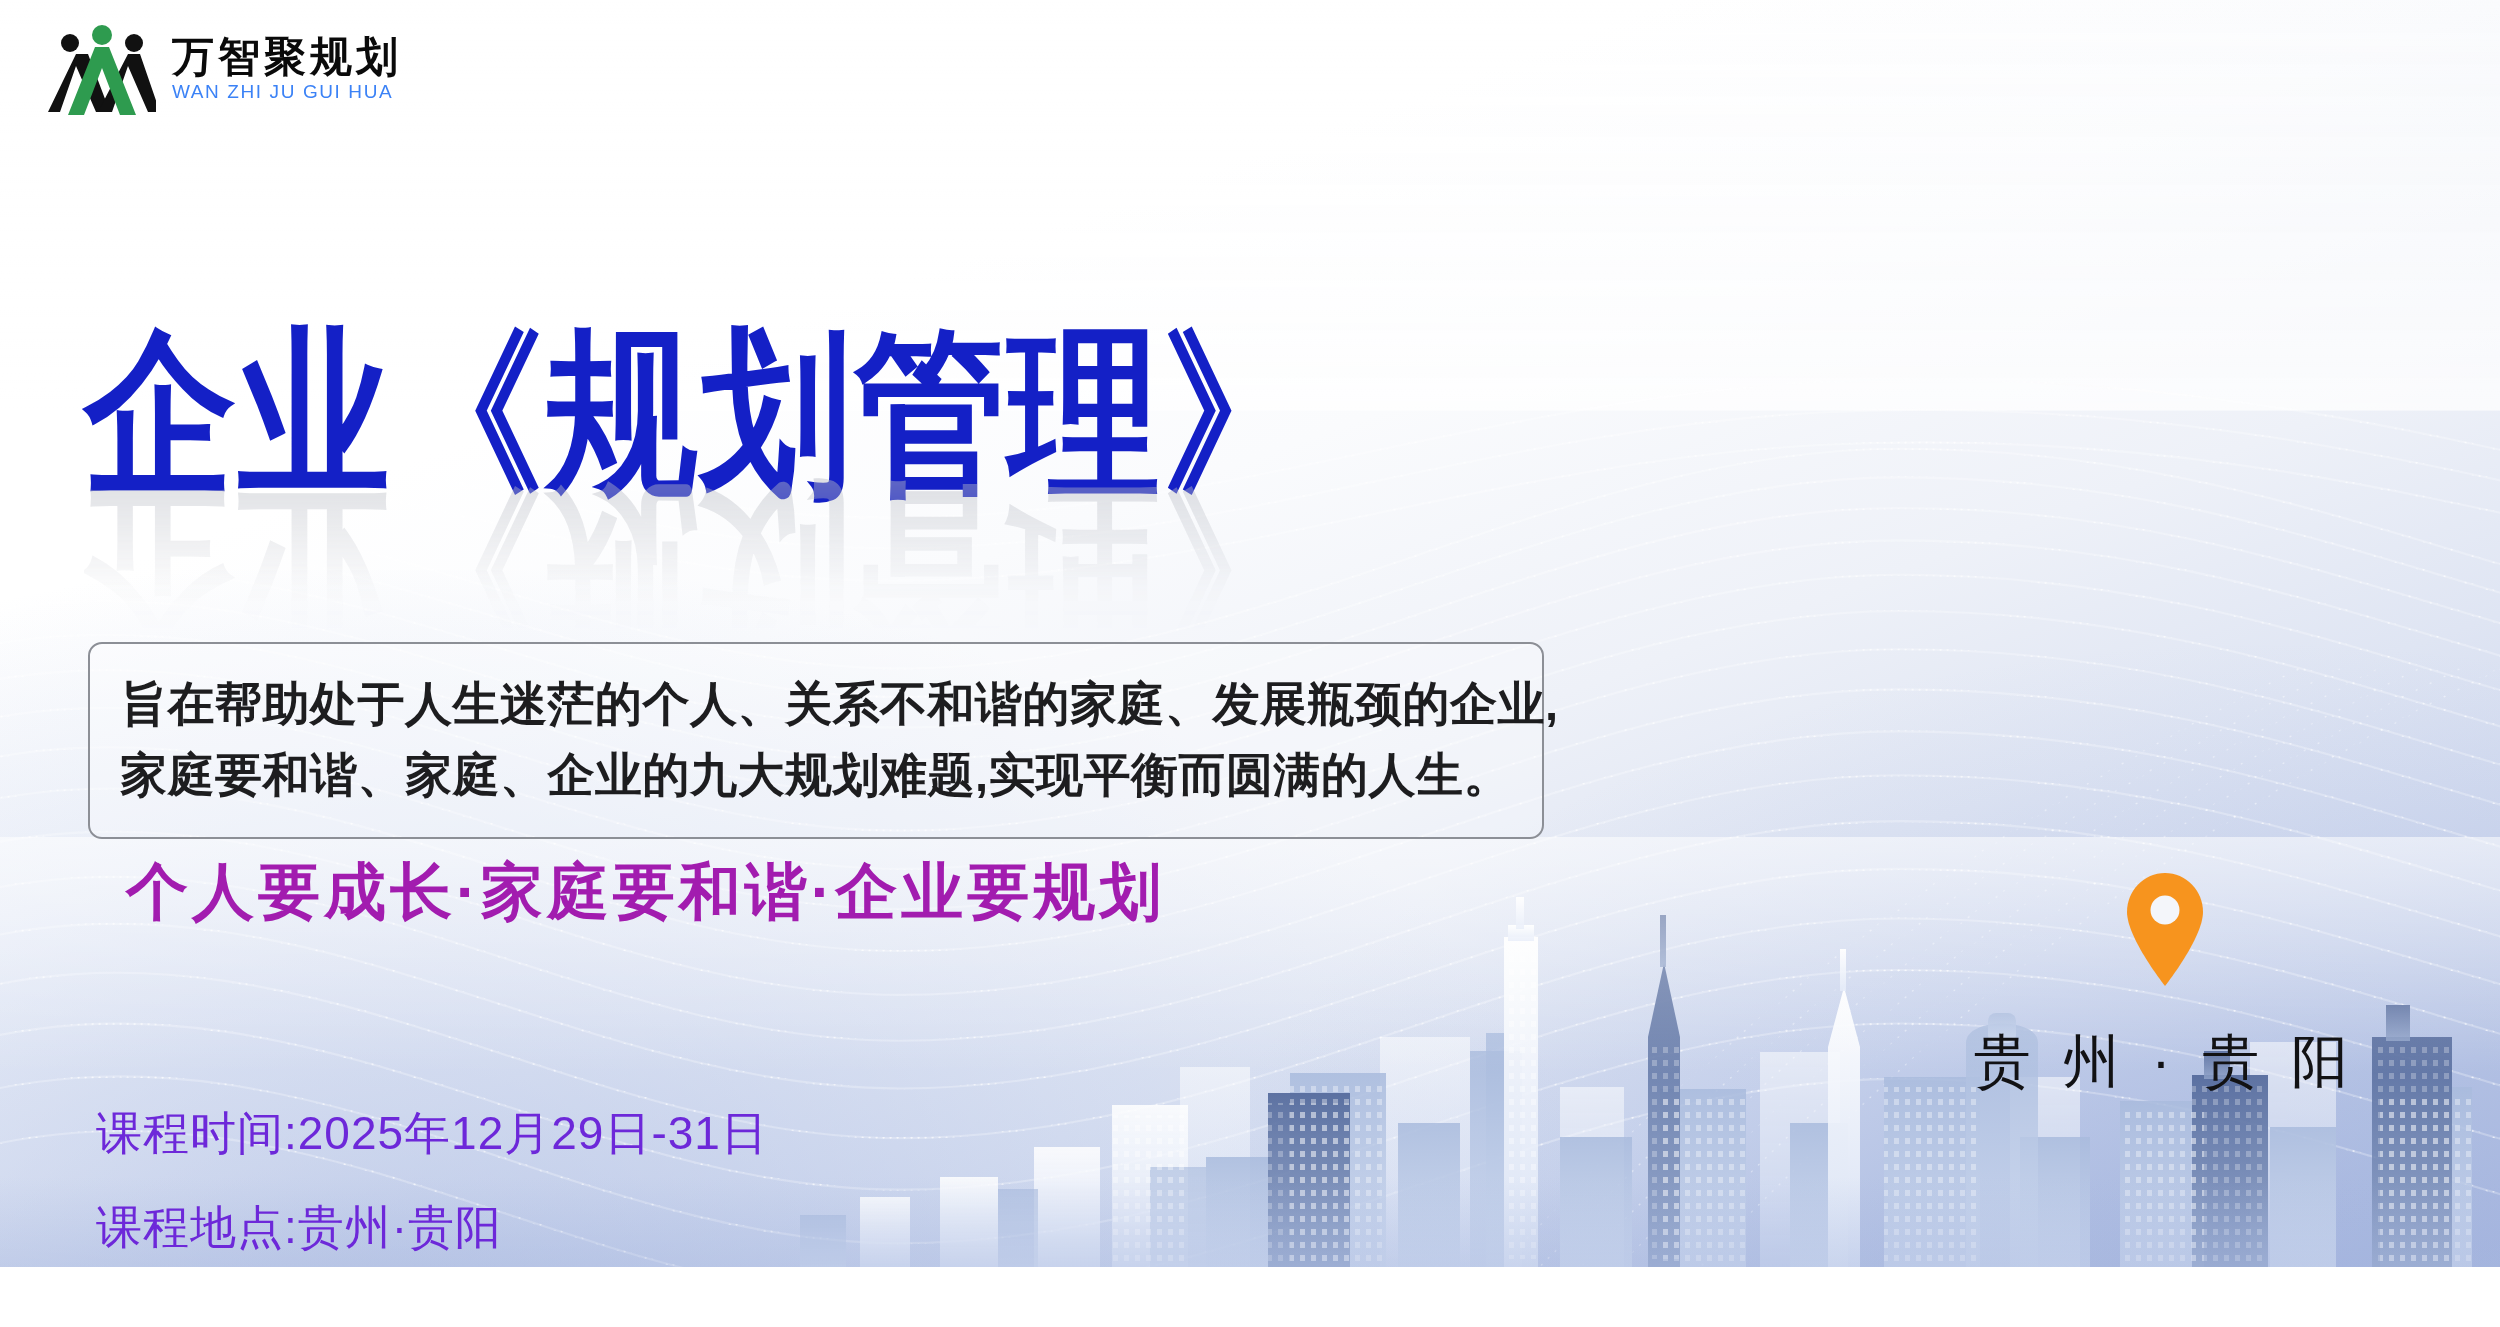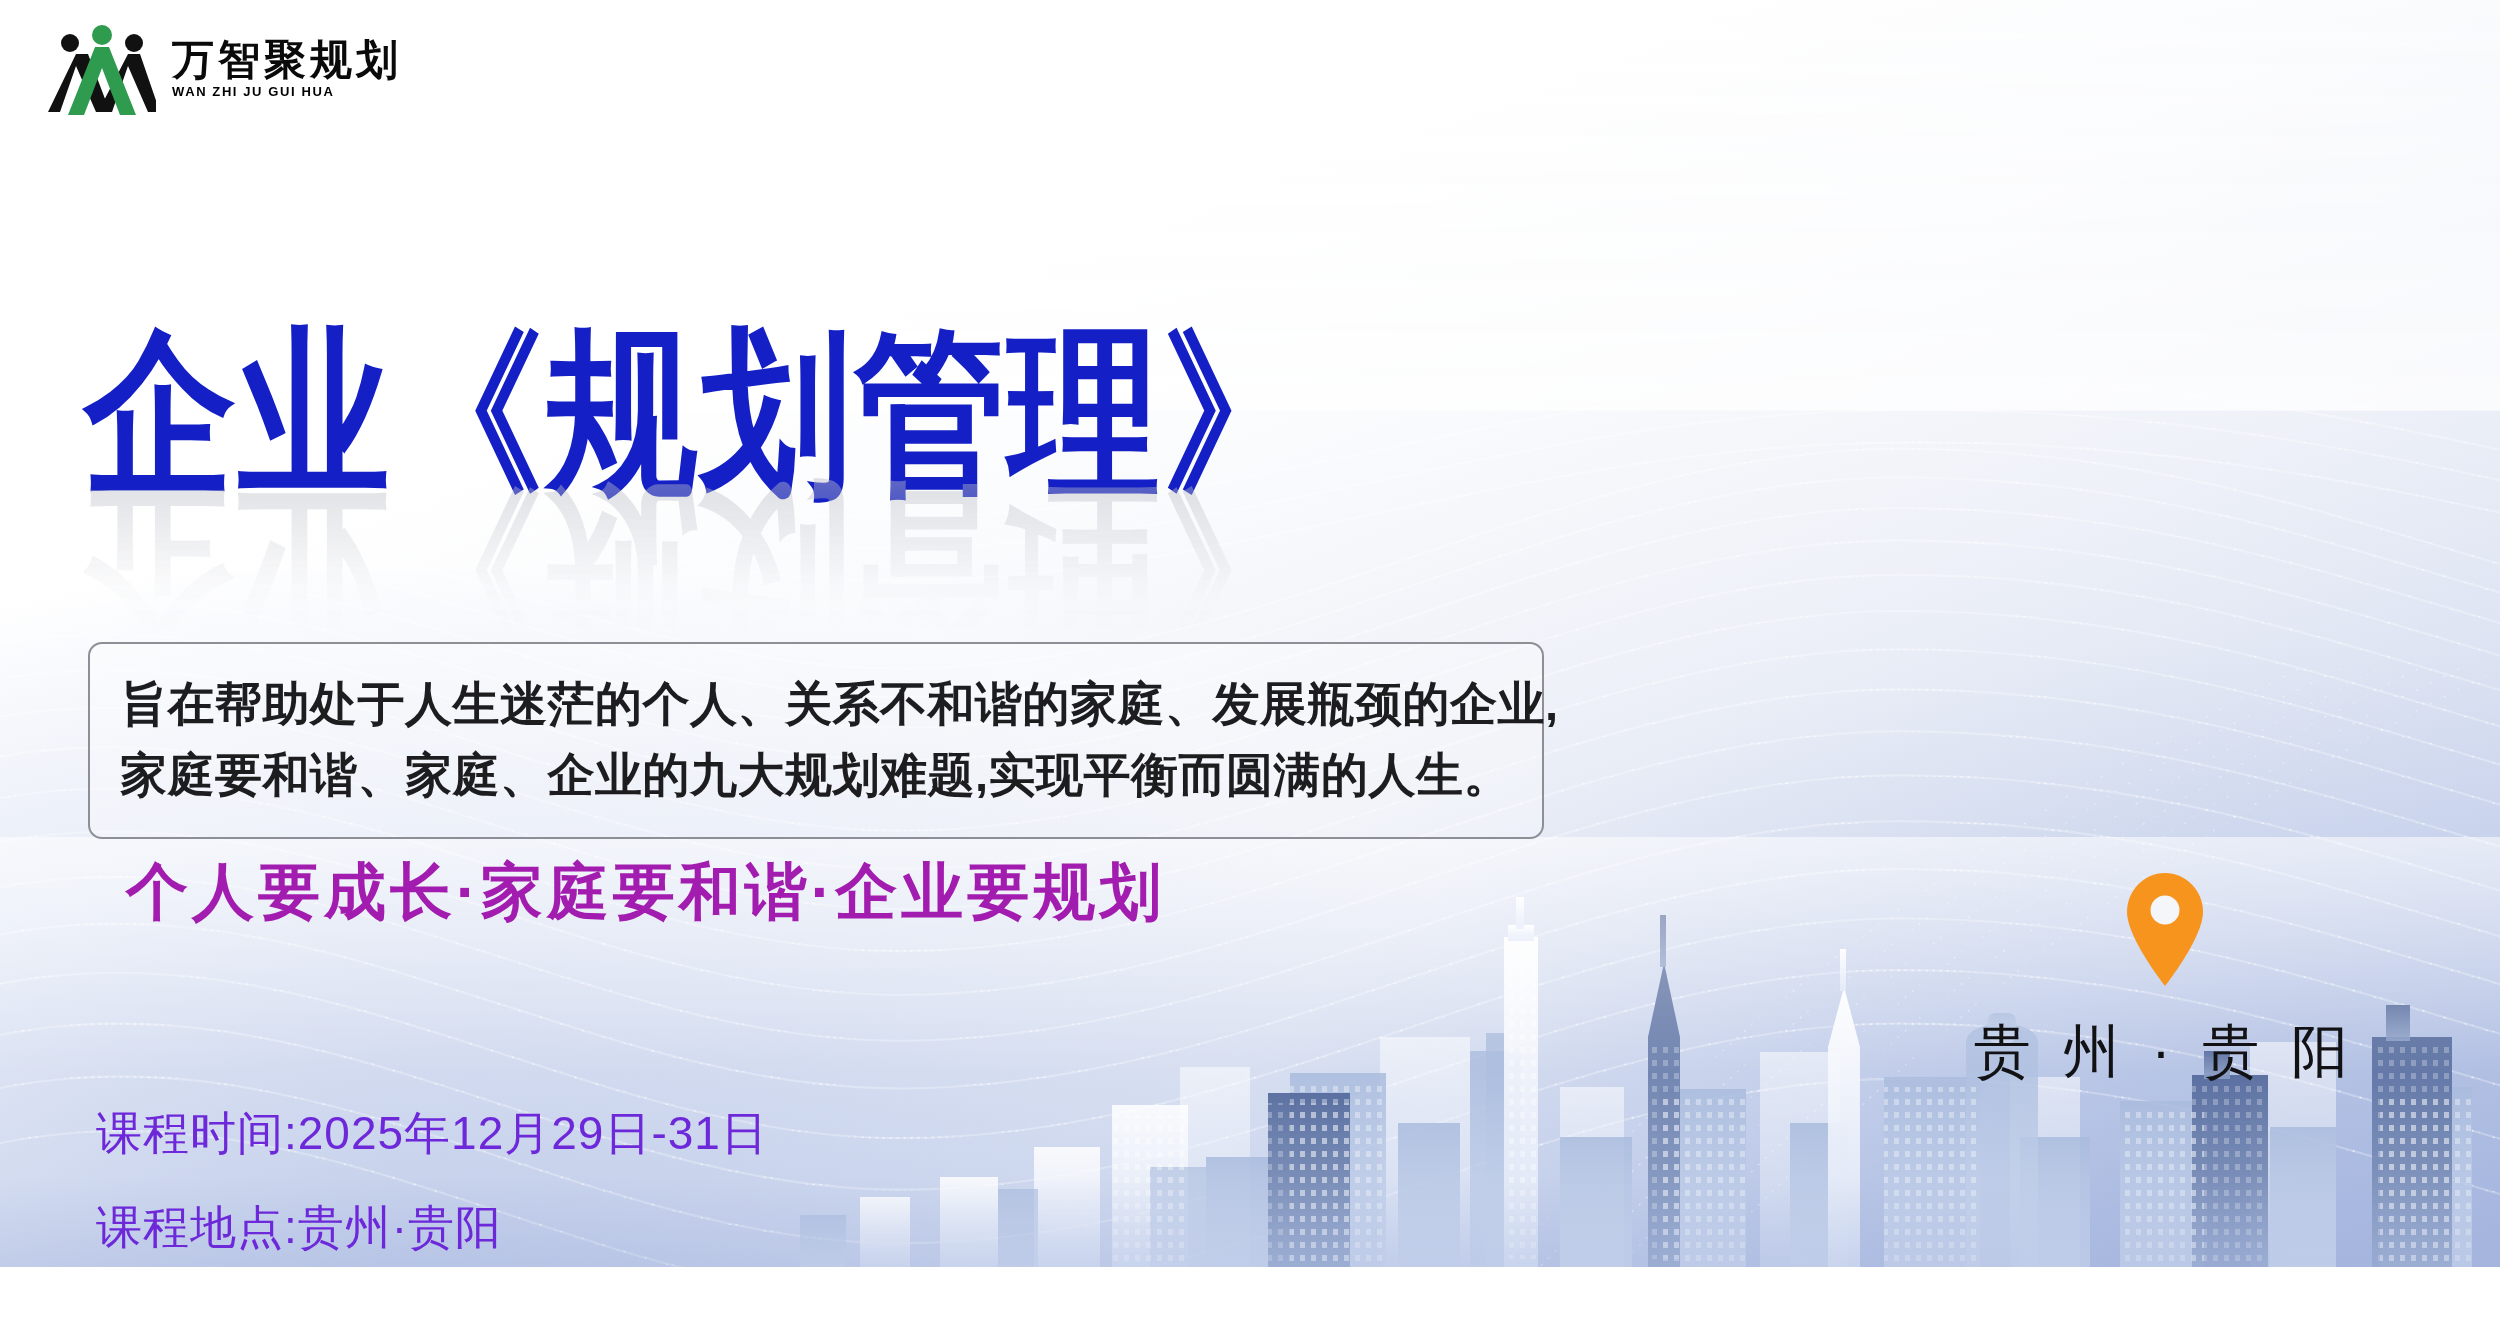--- a/index.html
+++ b/index.html
@@ -91,24 +91,24 @@
   .logo-text { display: flex; flex-direction: column; gap: 2px; }
   .logo-cn {
     font-family: "Liberation Serif", "DejaVu Serif", serif;
     font-size: 42px;
     font-weight: 700;
     letter-spacing: 4px;
     color: #0a0a0a;
     line-height: 1.08;
   }
   .logo-en {
-    font-size: 13px;
-    font-weight: 700;
+    font-size: 19px;
+    font-weight: 400;
     letter-spacing: 1.6px;
-    color: #000000;
+    color: #3b82f6;
     line-height: 1;
   }
 
   
   .title-wrap {
     position: absolute;
     left: 84px;
     top: 322px;
     z-index: 15;
   }
@@ -196,21 +196,21 @@
   .location {
     position: absolute;
     left: 1955px;
     top: 870px;
     width: 420px;
     text-align: center;
     z-index: 16;
   }
   .pin-icon { display: block; margin: 0 auto; width: 88px; height: 118px; }
   .location-label {
-    margin-top: 26px;
+    margin-top: 36px;
     font-family: "Liberation Sans", "DejaVu Sans", sans-serif;
     font-size: 57px;
     color: #121214;
     letter-spacing: 8px;
     white-space: nowrap;
   }
 </style>
 </head>
 <body>
 

